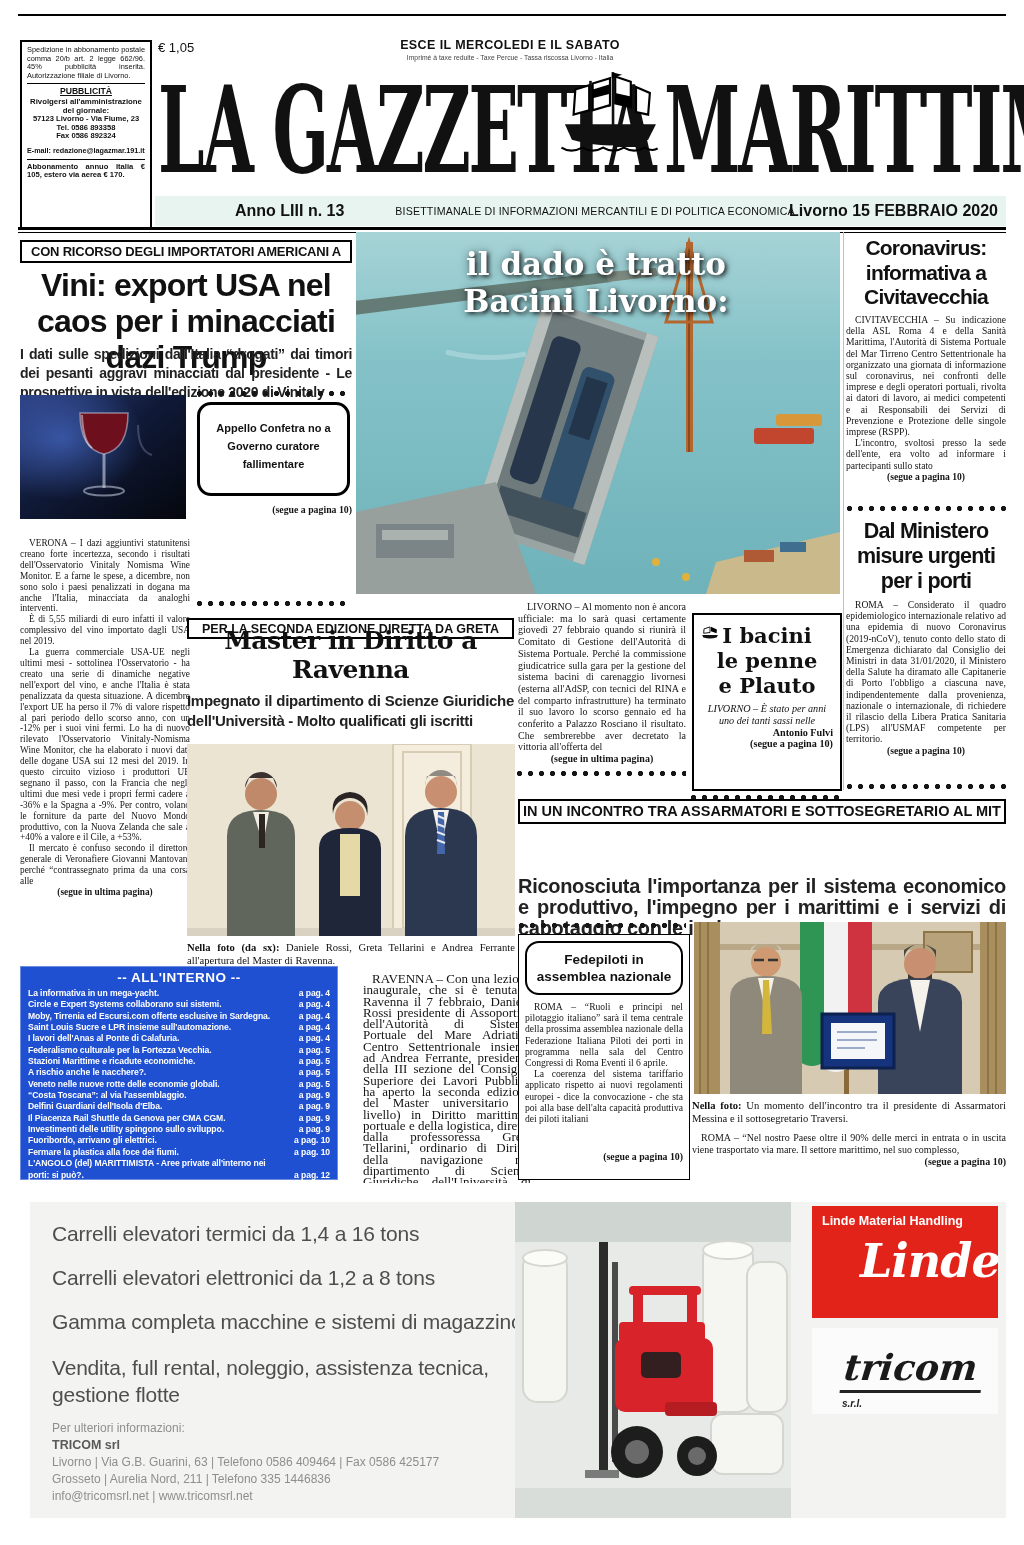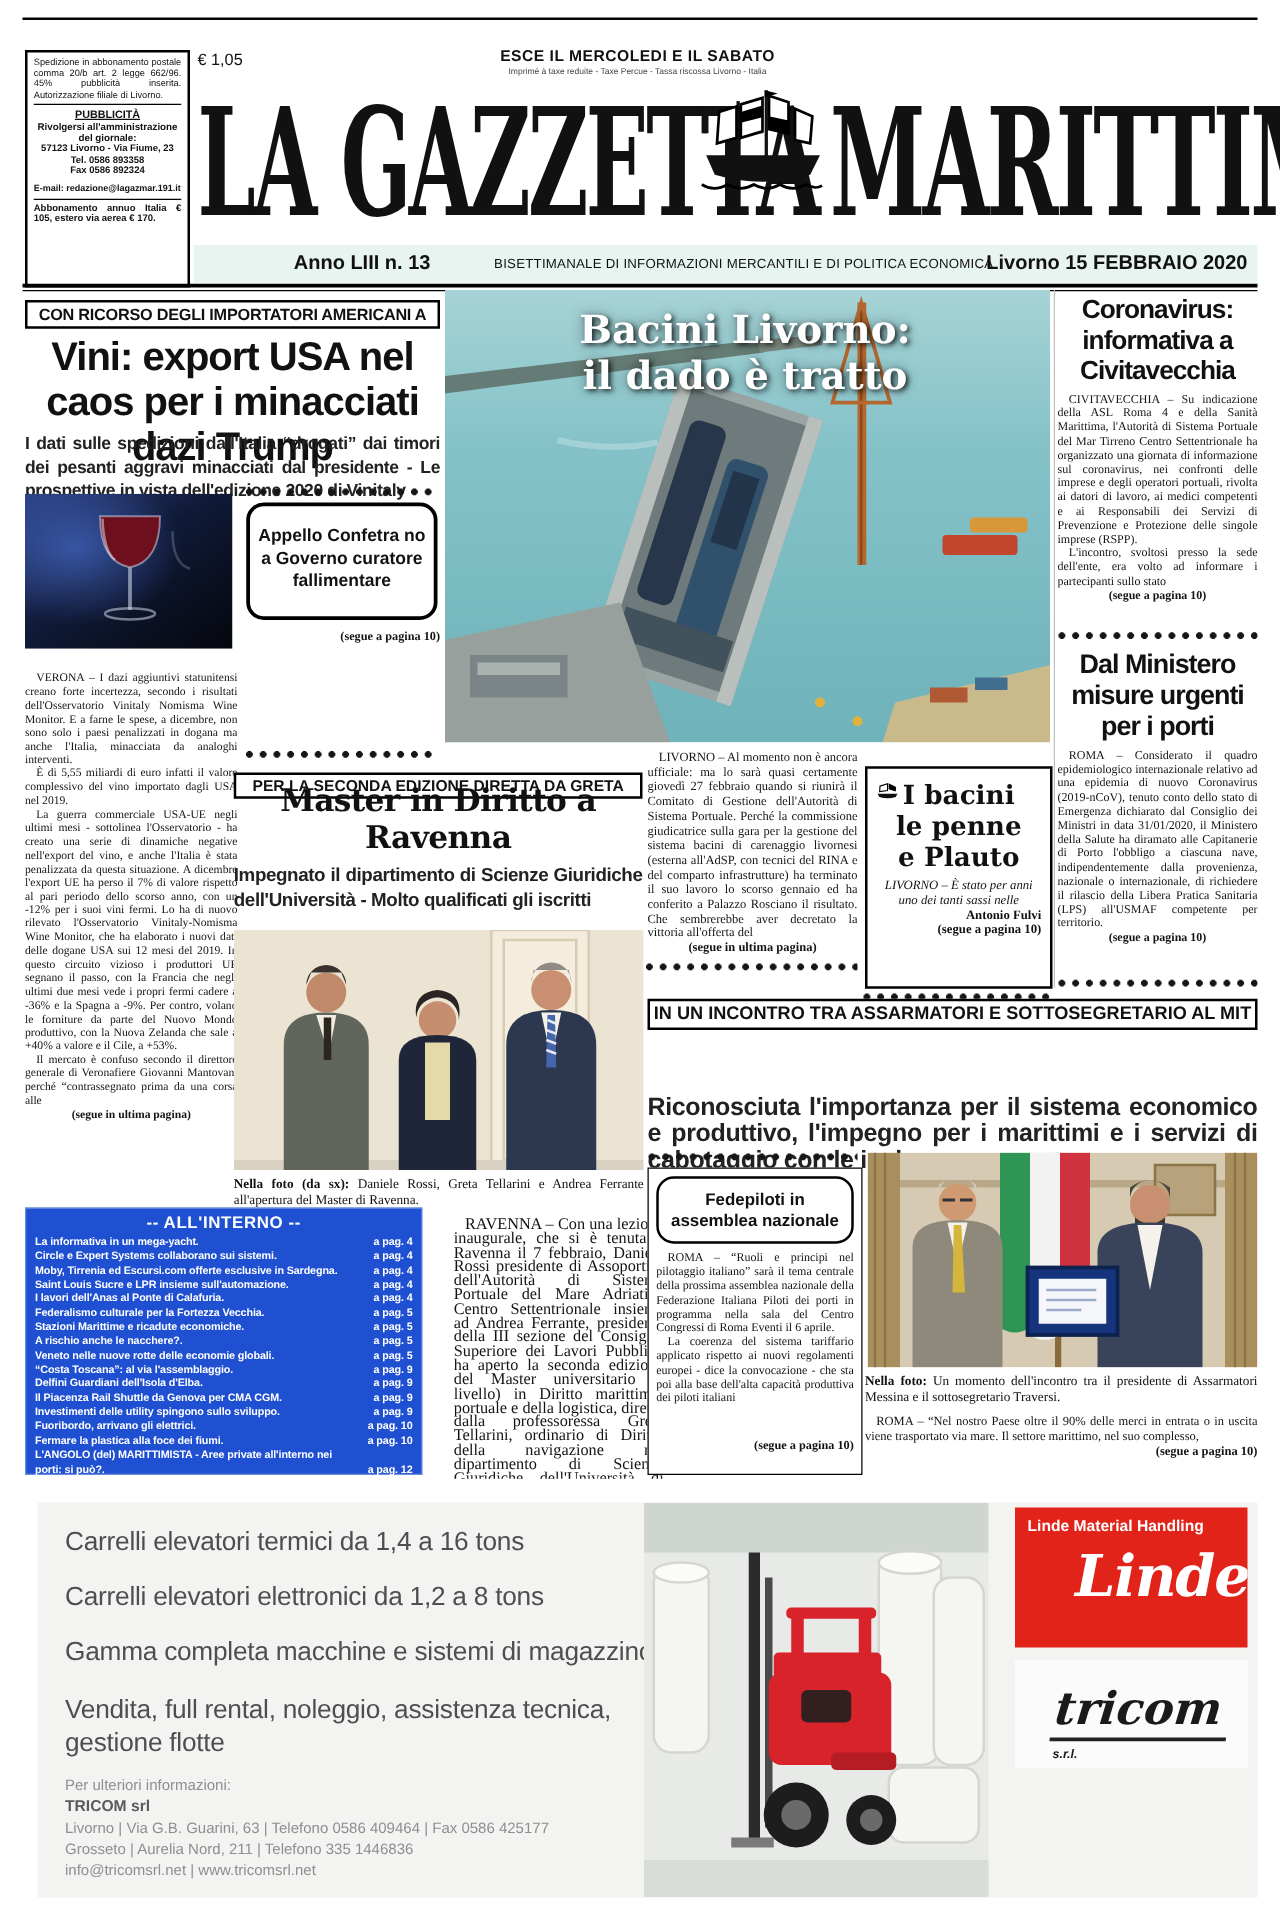--- a/index.html
+++ b/index.html
@@ -145,21 +145,21 @@
 
   <div class="abs bodytxt" style="left:20px;top:538px;width:170px;height:426px;font-size:9.3px;line-height:10.9px;">
     <p>VERONA – I dazi aggiuntivi statunitensi creano forte incertezza, secondo i risultati dell'Osservatorio Vinitaly Nomisma Wine Monitor. E a farne le spese, a dicembre, non sono solo i paesi penalizzati in dogana ma anche l'Italia, minacciata da analoghi interventi.</p>
     <p>È di 5,55 miliardi di euro infatti il valore complessivo del vino importato dagli USA nel 2019.</p>
     <p>La guerra commerciale USA-UE negli ultimi mesi - sottolinea l'Osservatorio - ha creato una serie di dinamiche negative nell'export del vino, e anche l'Italia è stata penalizzata da questa situazione. A dicembre l'export UE ha perso il 7% di valore rispetto al pari periodo dello scorso anno, con un -12% per i suoi vini fermi. Lo ha di nuovo rilevato l'Osservatorio Vinitaly-Nomisma Wine Monitor, che ha elaborato i nuovi dati delle dogane USA sui 12 mesi del 2019. In questo circuito vizioso i produttori UE segnano il passo, con la Francia che negli ultimi due mesi vede i propri fermi cadere a -36% e la Spagna a -9%. Per contro, volano le forniture da parte del Nuovo Mondo produttivo, con la Nuova Zelanda che sale a +40% a valore e il Cile, a +53%.</p>
     <p>Il mercato è confuso secondo il direttore generale di Veronafiere Giovanni Mantovani perché “contrassegnato prima da una corsa alle</p>
     <div class="segue c">(segue in ultima pagina)</div>
   </div>
 
   <div class="abs dots" style="left:196px;top:390px;width:154px;"></div>
-  <div class="abs roundbox" style="left:197px;top:402px;width:153px;height:94px;font-size:14px;line-height:18px;padding:14px 6px;">Appello Confetra no a Governo curatore fallimentare</div>
+  <div class="abs roundbox" style="left:197px;top:402px;width:153px;height:94px;font-size:11px;line-height:18px;padding:14px 6px;">Appello Confetra no a Governo curatore fallimentare</div>
   <div class="abs bodytxt" style="left:195px;top:504px;width:157px;height:96px;font-size:9.8px;line-height:11.4px;">
     <div class="segue">(segue a pagina 10)</div>
   </div>
   <div class="abs dots" style="left:196px;top:600px;width:154px;"></div>
 
   <div class="abs" style="left:356px;top:232px;width:484px;height:362px;overflow:hidden;">
     <svg width="484" height="362" viewBox="0 0 484 362">
       <defs>
         <linearGradient id="sea" x1="0" y1="0" x2="0" y2="1">
           <stop offset="0" stop-color="#a6d3d6"></stop>
@@ -189,22 +189,22 @@
       <rect x="20" y="292" width="78" height="34" fill="#7b8486"></rect>
       <rect x="26" y="298" width="66" height="10" fill="#aab2b0"></rect>
       <path d="M360,330 L484,300 L484,362 L350,362 Z" fill="#c9b98b"></path>
       <rect x="388" y="318" width="30" height="12" fill="#b05a35"></rect>
       <rect x="424" y="310" width="26" height="10" fill="#3f6e8e"></rect>
       <circle cx="300" cy="330" r="4" fill="#e0b23c"></circle>
       <circle cx="330" cy="345" r="4" fill="#e0b23c"></circle>
       <path d="M90,120 q40,10 80,2" stroke="#ffffff" stroke-opacity="0.25" stroke-width="5" fill="none"></path>
     </svg>
     <div class="abs photo-title" style="left:60px;top:14px;width:360px;font-size:31px;line-height:37px;">
+      <div>il dado è tratto</div>
       <div>Bacini Livorno:</div>
-      <div>il dado è tratto</div>
     </div>
   </div>
 
   <div class="abs bodytxt" style="left:518px;top:601px;width:168px;height:168px;font-size:10px;line-height:11.7px;">
     <p>LIVORNO – Al momento non è ancora ufficiale: ma lo sarà quasi certamente giovedì 27 febbraio quando si riunirà il Comitato di Gestione dell'Autorità di Sistema Portuale. Perché la commissione giudicatrice sulla gara per la gestione del sistema bacini di carenaggio livornesi (esterna all'AdSP, con tecnici del RINA e del comparto infrastrutture) ha terminato il suo lavoro lo scorso gennaio ed ha conferito a Palazzo Rosciano il risultato. Che sembrerebbe aver decretato la vittoria all'offerta del</p>
     <div class="segue c">(segue in ultima pagina)</div>
   </div>
   <div class="abs dots" style="left:516px;top:770px;width:170px;"></div>
 
   <div class="abs plainbox" style="left:692px;top:613px;width:150px;height:178px;padding:8px 7px;">

